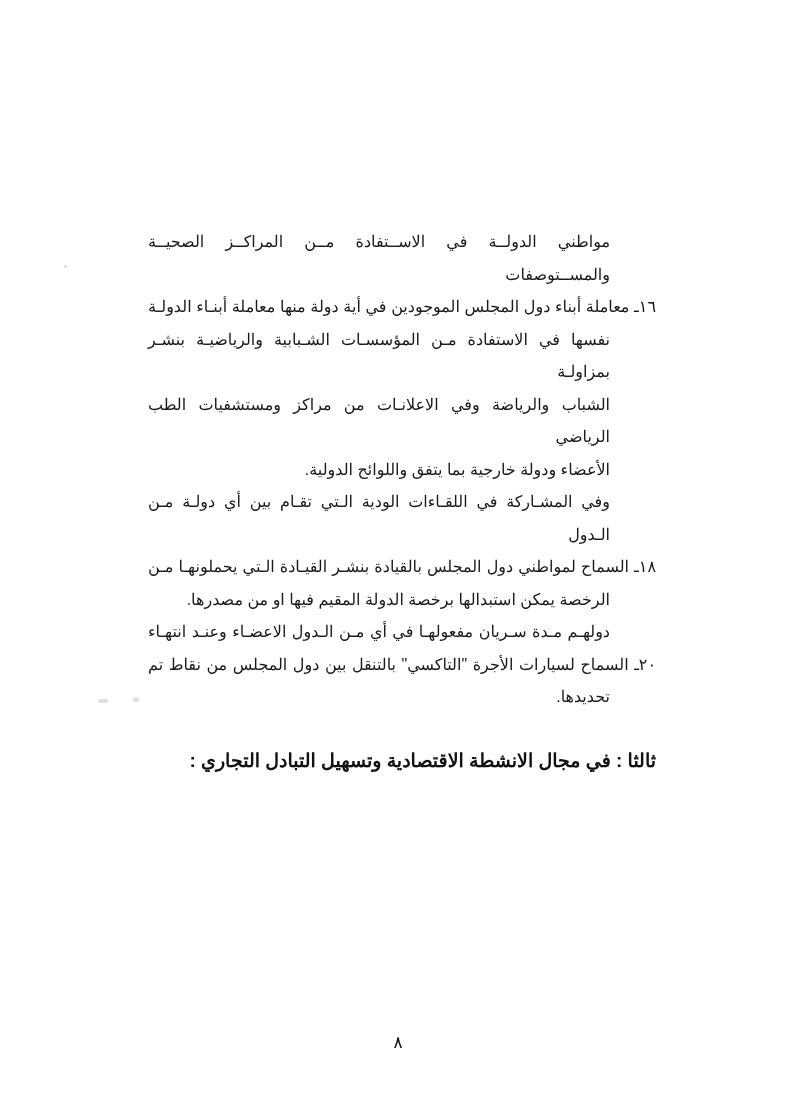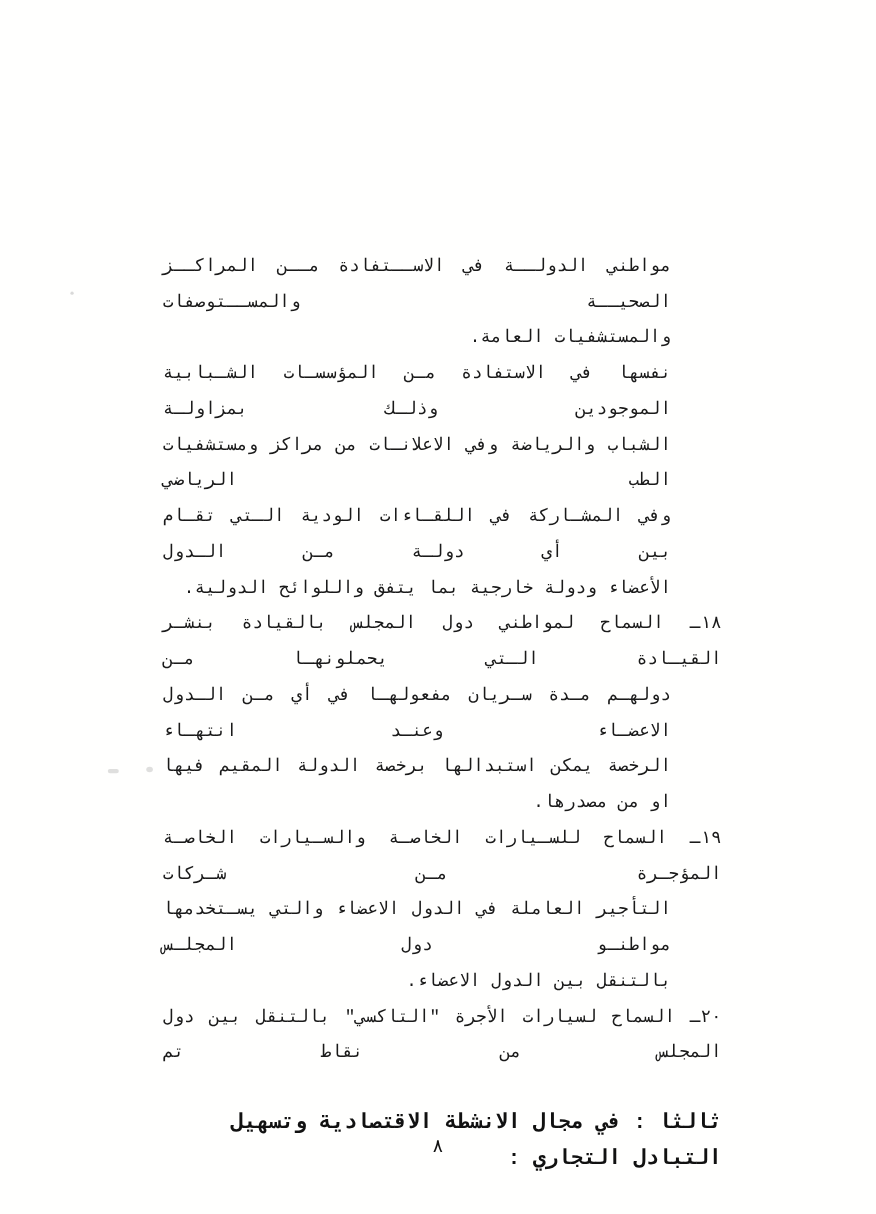--- a/index.html
+++ b/index.html
@@ -6,21 +6,21 @@
     margin: 0;
     padding: 0;
     background: #ffffff;
   }
   .page {
     position: relative;
     width: 796px;
     height: 1104px;
     background: #fffffe;
     overflow: hidden;
-    font-family: Liberation Mono, monospace;
+    font-family: Liberation Sans, sans-serif;
     color: #1a1a1a;
   }
   .content {
     position: absolute;
     top: 226px;
     right: 140px;
     width: 508px;
     direction: rtl;
     font-size: 16px;
     line-height: 32.5px;
@@ -66,47 +66,43 @@
 <div class="page">
 
   <div class="speck speck-1"></div>
   <div class="speck speck-2"></div>
   <div class="speck speck-3"></div>
 
   <div class="content">
 
     <div class="para">
       <div class="line hang">مواطني الدولــة في الاســتفادة مــن المراكــز الصحيــة والمســتوصفات</div>
-      <div class="line hang end">والمستشفيات العامة.</div>
     </div>
 
     <div class="para">
-      <div class="line hang">نفسها في الاستفادة مـن المؤسسـات الشـبابية الموجودين وذلـك بمزاولـة</div>
+      <div class="line">١٦ـ معاملة أبناء دول المجلس الموجودين في أية دولة منها معاملة أبنـاء الدولـة</div>
+      <div class="line hang">نفسها في الاستفادة مـن المؤسسـات الشـبابية والرياضيـة بنشـر بمزاولـة</div>
       <div class="line hang">الشباب والرياضة وفي الاعلانـات من مراكز ومستشفيات الطب الرياضي</div>
+      <div class="line hang end">الأعضاء ودولة خارجية بما يتفق واللوائح الدولية.</div>
       <div class="line hang">وفي المشـاركة في اللقـاءات الودية الـتي تقـام بين أي دولـة مـن الـدول</div>
-      <div class="line hang end">الأعضاء ودولة خارجية بما يتفق واللوائح الدولية.</div>
     </div>
 
     <div class="para">
     </div>
 
     <div class="para">
       <div class="line">١٨ـ السماح لمواطني دول المجلس بالقيادة بنشـر القيـادة الـتي يحملونهـا مـن</div>
+      <div class="line hang end">الرخصة يمكن استبدالها برخصة الدولة المقيم فيها او من مصدرها.</div>
       <div class="line hang">دولهـم مـدة سـريان مفعولهـا في أي مـن الـدول الاعضـاء وعنـد انتهـاء</div>
-      <div class="line hang end">الرخصة يمكن استبدالها برخصة الدولة المقيم فيها او من مصدرها.</div>
     </div>
 
-    <div class="para">
-      <div class="line">١٩ـ السماح للسـيارات الخاصـة والسـيارات الخاصـة المؤجـرة مـن شـركات</div>
-      <div class="line hang">التأجير العاملة في الدول الاعضاء والتي يسـتخدمها مواطنـو دول المجلـس</div>
-      <div class="line hang end">بالتنقل بين الدول الاعضاء.</div>
-    </div>
 
     <div class="para">
       <div class="line">٢٠ـ السماح لسيارات الأجرة "التاكسي" بالتنقل بين دول المجلس من نقاط تم</div>
+      <div class="line hang end">تحديدها.</div>
     </div>
 
     <div class="section-heading">ثالثا : في مجال الانشطة الاقتصادية وتسهيل التبادل التجاري :</div>
 
   </div>
 
   <div class="page-number">٨</div>
 
 </div>
 

